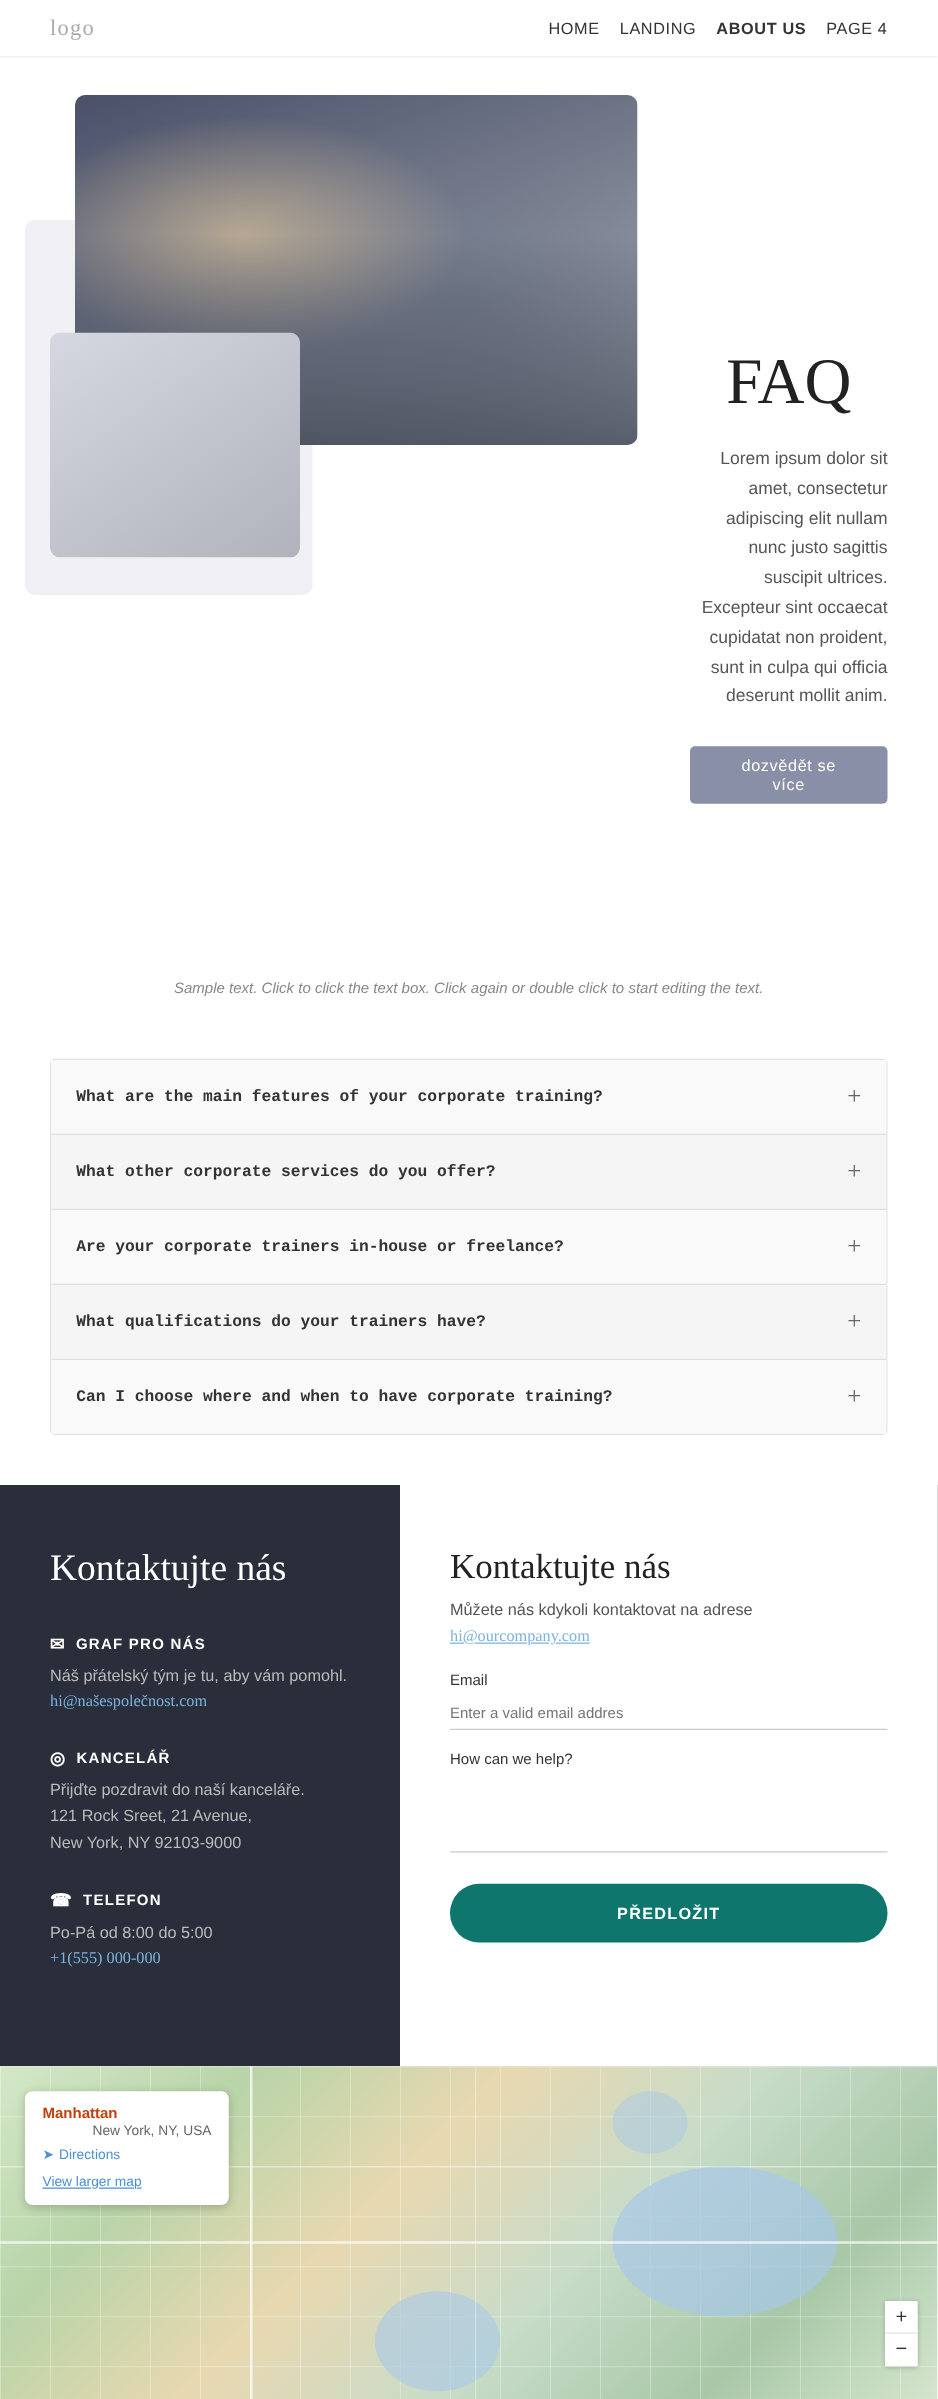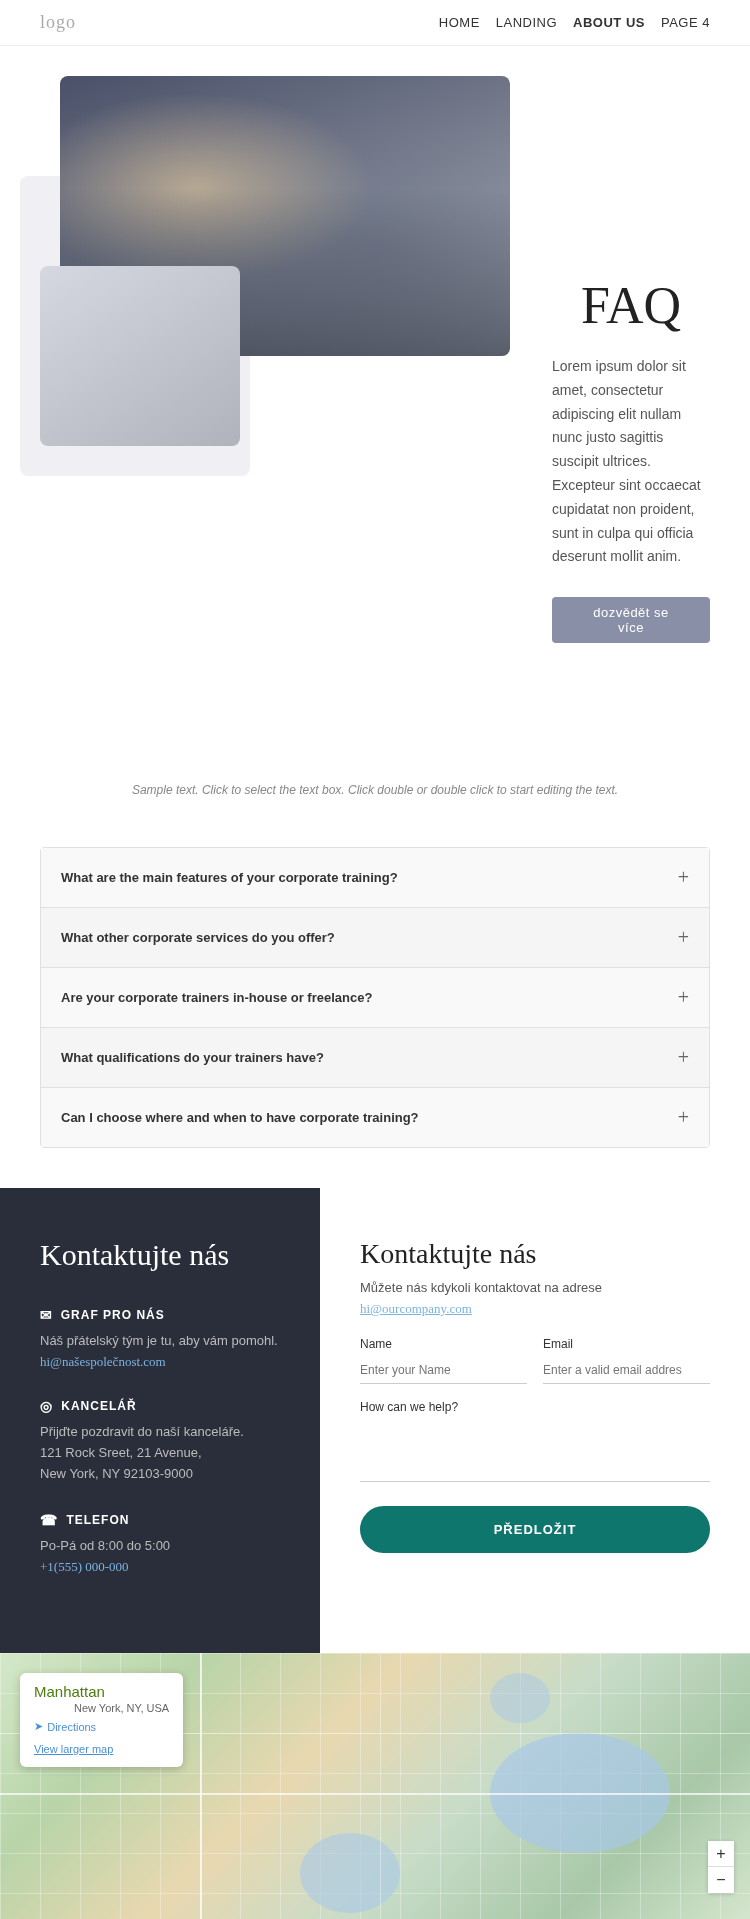--- a/index.html
+++ b/index.html
@@ -66,21 +66,21 @@
 
     .hero-content {
       margin-left: 240px; padding-top: 200px; text-align: center; flex: 1;
     }
     .hero-title {
       font-size: 52px; font-weight: 400; color: #222; margin-bottom: 20px;
       font-family: 'Georgia', serif;
     }
     .hero-desc {
       font-size: 14px; color: #555; line-height: 1.7; max-width: 320px;
-      margin: 0 auto 28px; font-family: Arial, sans-serif; text-align: left;
+      margin: 0 auto 28px; font-family: Arial, sans-serif; text-align: right;
     }
     .hero-btn {
       display: inline-block; padding: 8px 30px;
       background: #8a8fa8; color: #fff; border-radius: 4px;
       font-size: 13px; letter-spacing: 0.5px; cursor: pointer;
       border: none; font-family: Arial, sans-serif;
     }
 
     
     .spacer { height: 60px; }
@@ -99,21 +99,21 @@
     
     .accordion { border: 1px solid #e0e0e0; border-radius: 4px; margin: 0 40px 40px; }
     .accordion-item {
       border-bottom: 1px solid #e0e0e0; padding: 18px 20px;
       display: flex; justify-content: space-between; align-items: center;
       cursor: pointer; background: #f9f9f9;
     }
     .accordion-item:last-child { border-bottom: none; }
     .accordion-item:nth-child(even) { background: #f5f5f5; }
     .accordion-question {
-      font-size: 13px; font-family: Liberation Sans, sans-serif; color: #333; font-weight: 600; text-align: center;
+      font-size: 13px; font-family: Liberation Mono, monospace; color: #333; font-weight: 600; text-align: center;
     }
     .accordion-icon {
       font-size: 20px; color: #666; flex-shrink: 0; margin-left: 10px;
     }
 
     
     .contact-section {
       display: flex; background: #2a2e3a; min-height: 400px;
     }
     .contact-left {
@@ -197,21 +197,21 @@
     }
     .map-road {
       position: absolute; background: rgba(255,255,255,0.7);
     }
     .map-popup {
       position: absolute; top: 20px; left: 20px;
       background: #fff; border-radius: 6px; padding: 10px 14px;
       box-shadow: 0 2px 8px rgba(0,0,0,0.2); font-family: Arial, sans-serif;
       min-width: 140px;
     }
-    .map-popup-title { font-size: 15px; font-weight: 400; color: #4d7c0f; margin-bottom: 2px; }
+    .map-popup-title { font-size: 12px; font-weight: 700; color: #c2410c; margin-bottom: 2px; }
     .map-popup-addr { font-size: 11px; color: #666; margin-bottom: 6px; padding-left: 40px; }
     .map-popup-dir {
       display: flex; align-items: center; gap: 4px;
       font-size: 11px; color: #4a90d9; cursor: pointer;
     }
     .map-zoom {
       position: absolute; right: 16px; bottom: 40px;
       display: flex; flex-direction: column;
       background: #fff; border-radius: 2px; box-shadow: 0 1px 4px rgba(0,0,0,0.2);
     }
@@ -247,21 +247,21 @@
   <div class="hero-content">
     <h1 class="hero-title">FAQ</h1>
     <p class="hero-desc">Lorem ipsum dolor sit amet, consectetur adipiscing elit nullam nunc justo sagittis suscipit ultrices. Excepteur sint occaecat cupidatat non proident, sunt in culpa qui officia deserunt mollit anim.</p>
     <button class="hero-btn">dozvědět se více</button>
   </div>
 </section>
 
 <div class="spacer"></div>
 
 <section class="faq-section">
-  <p class="faq-subtitle">Sample text. Click to select the text box. Click double or double click to start editing the text.</p>
+  <p class="faq-subtitle">Sample text. Click to click the text box. Click again or double click to start editing the text.</p>
 </section>
 
 <div class="accordion">
   <div class="accordion-item">
     <span class="accordion-question">What are the main features of your corporate training?</span>
     <span class="accordion-icon">+</span>
   </div>
   <div class="accordion-item">
     <span class="accordion-question">What other corporate services do you offer?</span>
     <span class="accordion-icon">+</span>
@@ -311,24 +311,20 @@
       <a href="#" class="contact-info-link">+1(555) 000-000</a>
     </div>
   </div>
 
   <div class="contact-right">
     <h2 class="contact-right-title">Kontaktujte nás</h2>
     <p class="contact-right-subtitle">Můžete nás kdykoli kontaktovat na adrese</p>
     <a href="#" class="contact-email-link">hi@ourcompany.com</a>
 
     <div class="form-row">
-      <div class="form-group">
-        <label>Name</label>
-        <input type="text" placeholder="Enter your Name" style="">
-      </div>
       <div class="form-group">
         <label>Email</label>
         <input type="email" placeholder="Enter a valid email addres" style="">
       </div>
     </div>
 
     <div>
       <p class="form-help-label">How can we help?</p>
       <textarea class="form-textarea" style=""></textarea>
     </div>

